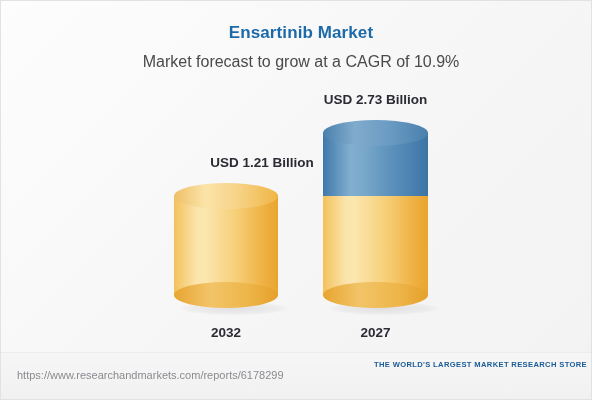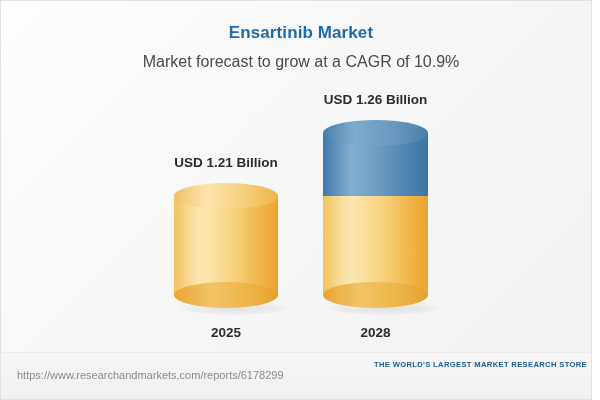--- a/index.html
+++ b/index.html
@@ -65,21 +65,21 @@
 
   .value-label {
     position: absolute;
     left: 50%;
     transform: translateX(-50%);
     white-space: nowrap;
     font-size: 13.5px;
     font-weight: bold;
     color: #2b2b33;
   }
-  .g0 .value-label { bottom: 138px; }
+  .g0 .value-label { bottom: 138px; margin-left: 36px; }
   .g1 .value-label { bottom: 201px; }
 
   
   .cyl {
     position: absolute;
     bottom: 0;
     left: 0;
     width: 100%;
   }
   .cyl .body {
@@ -219,35 +219,35 @@
     <div class="bar-group g0">
       <div class="value-label">USD 1.21 Billion</div>
       <div class="cyl">
         <div class="shadow"></div>
         <div class="body" style="height:125px;">
           <div class="seg yellow" style="top:13px; bottom:13px;"></div>
           <div class="cap bottom-yellow" style="bottom:0;"></div>
           <div class="cap top-yellow" style="top:0;"></div>
         </div>
       </div>
-      <div class="year-label">2025</div>
+      <div class="year-label">2032</div>
     </div>
 
     <div class="bar-group g1">
-      <div class="value-label">USD 1.26 Billion</div>
+      <div class="value-label">USD 2.73 Billion</div>
       <div class="cyl">
         <div class="shadow"></div>
         <div class="body" style="height:188px;">
           <div class="seg yellow" style="top:76px; bottom:13px;"></div>
           <div class="cap bottom-yellow" style="bottom:0;"></div>
           <div class="seg blue" style="top:13px; height:63px;"></div>
           <div class="cap top-blue" style="top:0;"></div>
         </div>
       </div>
-      <div class="year-label">2028</div>
+      <div class="year-label">2027</div>
     </div>
 
   </div>
 
   <div class="footer">
     <div class="footer-url">https://www.researchandmarkets.com/reports/6178299</div>
     <div class="logo">
       <div class="logo-tag">THE WORLD'S LARGEST MARKET RESEARCH STORE</div>
     </div>
   </div>

